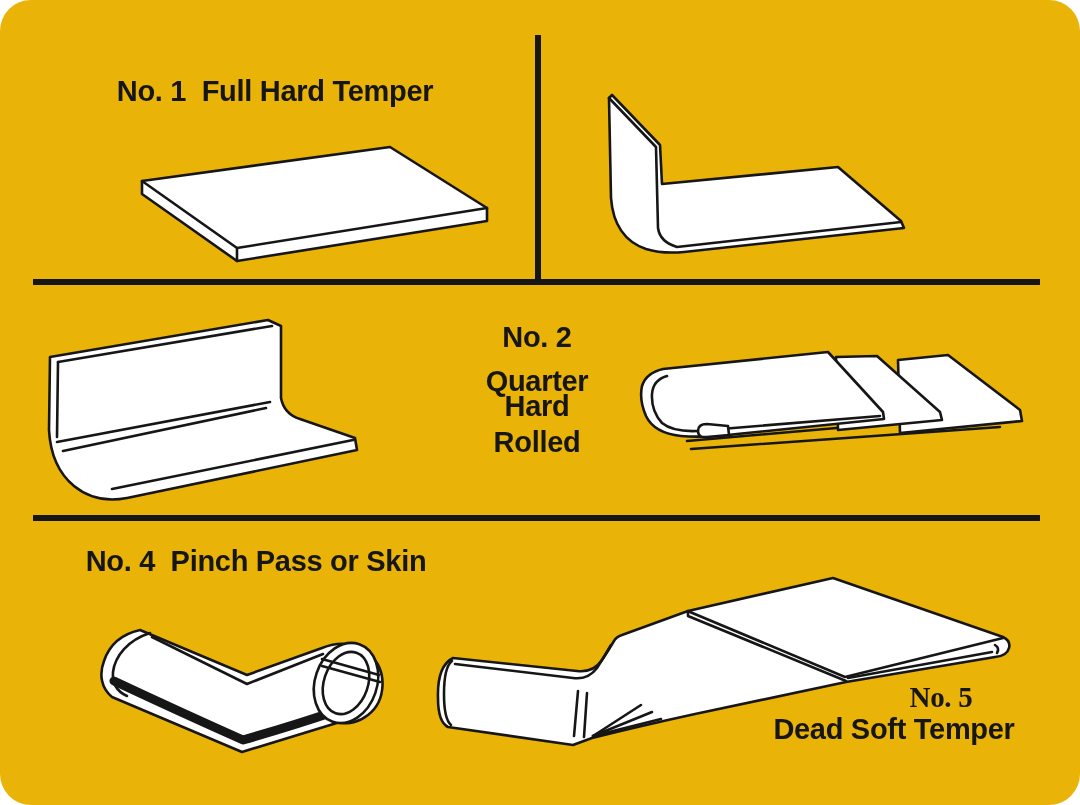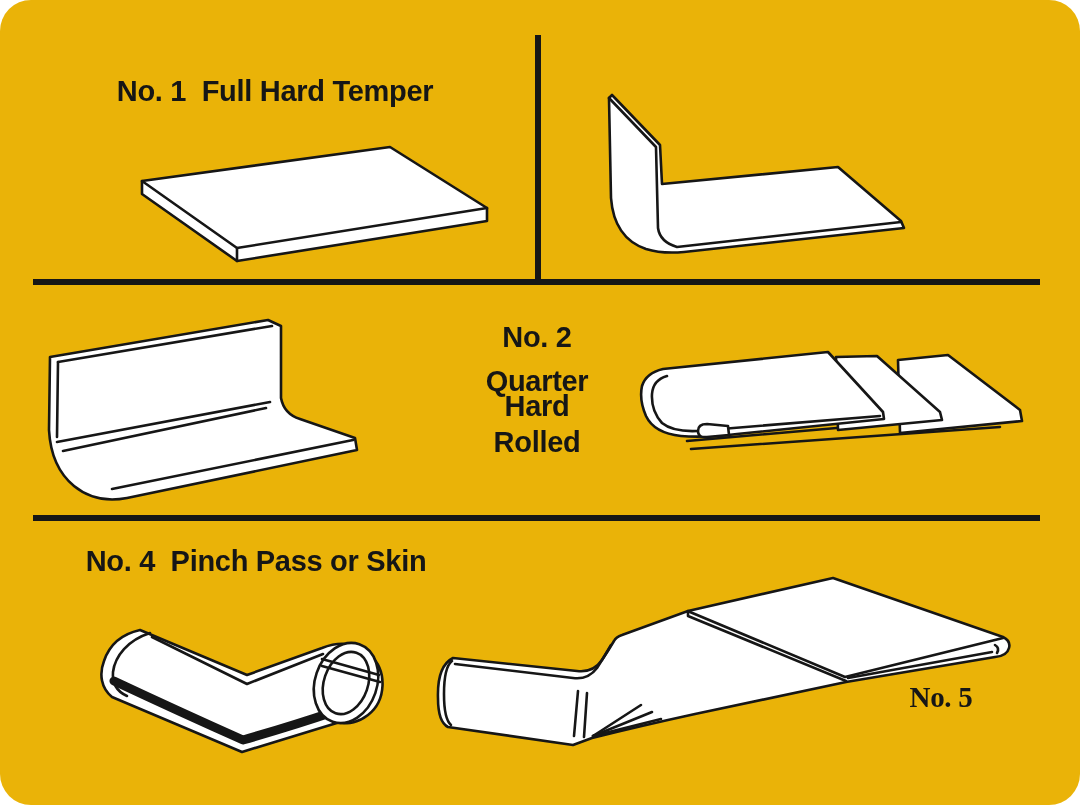--- a/index.html
+++ b/index.html
@@ -30,20 +30,21 @@
   <div class="title" style="left:275px;top:77px;">No. 1  Full Hard Temper</div>
 
   <div class="title" style="left:537px;top:323px;">No. 2</div>
   <div class="title" style="left:537px;top:367px;">Quarter</div>
   <div class="title" style="left:537px;top:392px;">Hard</div>
   <div class="title" style="left:537px;top:428px;">Rolled</div>
 
   <div class="title" style="left:256px;top:547px;text-align:right;">No. 4  Pinch Pass or Skin</div>
 
   <div class="title" style="left:941px;top:683px;font-family:Liberation Serif, serif;">No. 5</div>
+  <div class="title" style="left:894px;top:715px;">Dead Soft Temper</div>
 
   <svg class="art" width="1080" height="805" viewBox="0 0 1080 805">
 
     <g>
       <path class="inkfill" d="M142,181 L390,147 L487,208 L487,221 L237,261 L142,194 Z"></path>
       <path class="ink" d="M487,208 L237,248 L142,181"></path>
       <path class="ink" d="M237,248 L237,261"></path>
     </g>
 
     <g>

